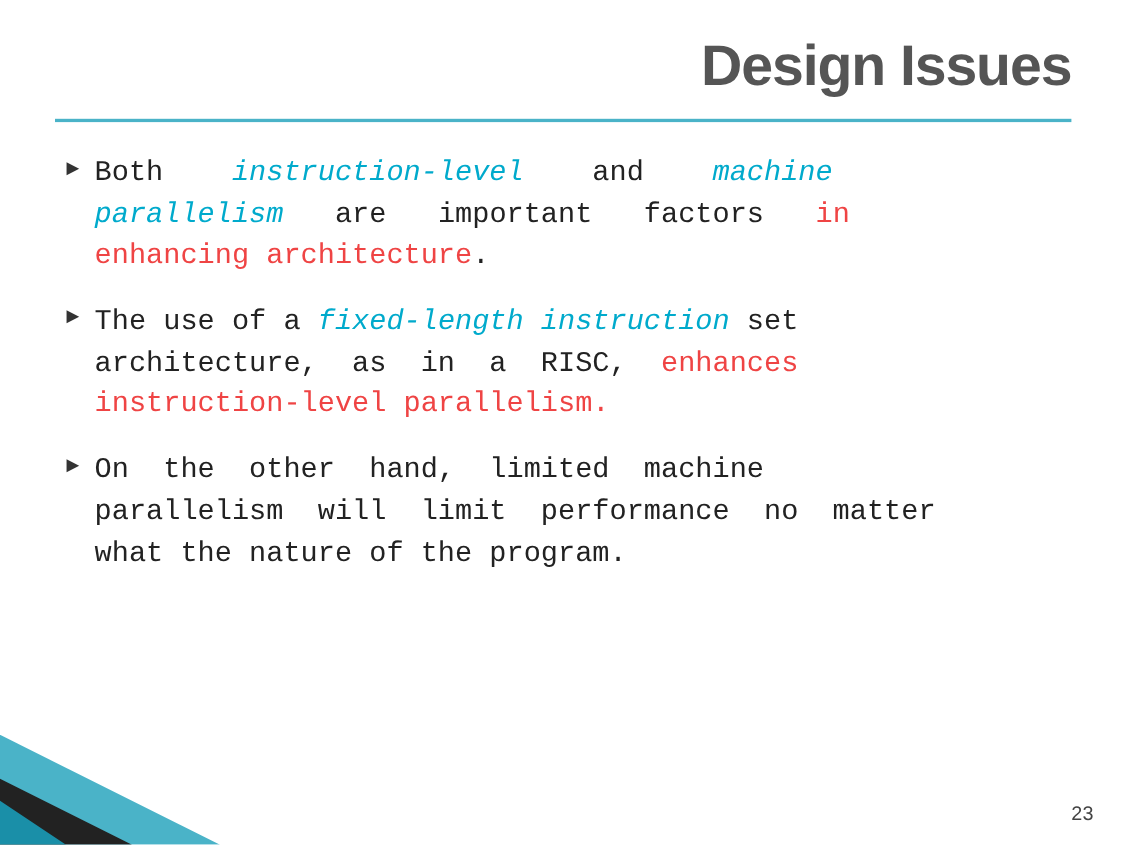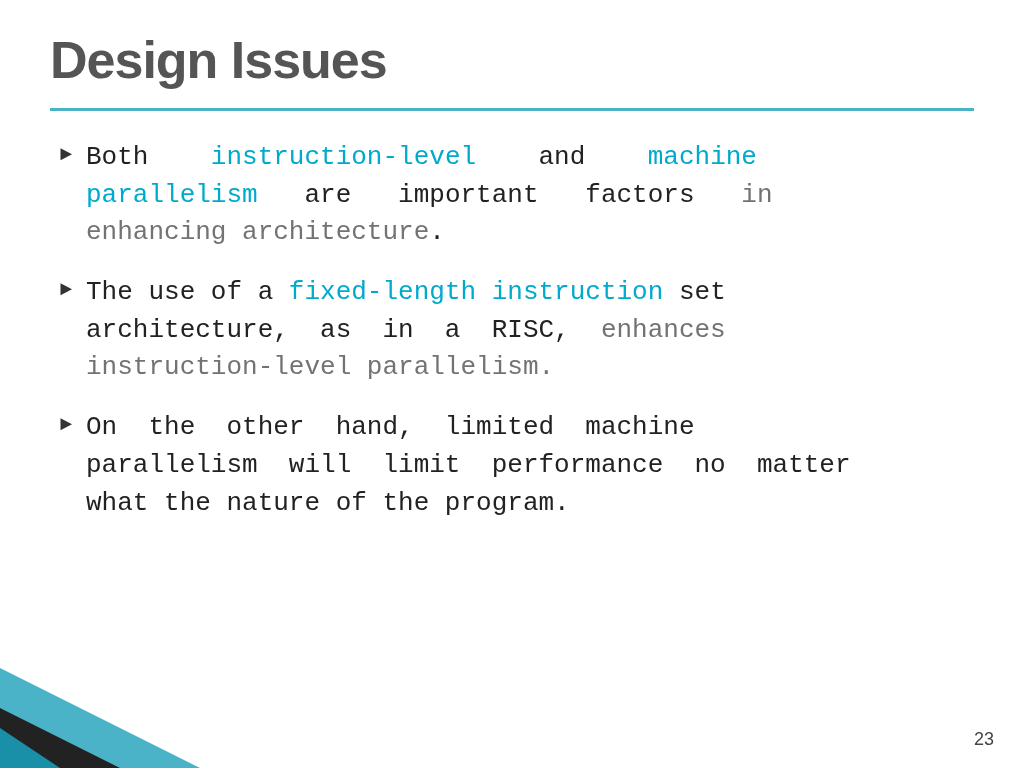--- a/index.html
+++ b/index.html
@@ -25,20 +25,21 @@
       padding: 30px 50px 80px 50px;
     }
 
     .title {
       font-family: Arial, sans-serif;
       font-size: 52px;
       font-weight: bold;
       color: #555555;
       margin-bottom: 18px;
       letter-spacing: -1px;
+      text-align: right;
     }
 
     .divider {
       height: 3px;
       background: #4ab3c8;
       margin-bottom: 28px;
     }
 
     .content {
       padding: 0 10px;
@@ -60,22 +61,22 @@
 
     .bullet-text {
       font-family: 'Courier New', Courier, monospace;
       font-size: 26px;
       line-height: 1.45;
       text-align: justify;
       color: #222222;
       flex: 1;
     }
 
-    .cyan { color: #00aacc; }
-    .red { color: #737373; }
+    .cyan { color: #00aacc; font-style: italic; }
+    .red { color: #ef4444; }
 
     .page-number {
       position: absolute;
       bottom: 18px;
       right: 30px;
       font-family: Arial, sans-serif;
       font-size: 18px;
       color: #444444;
     }
 

